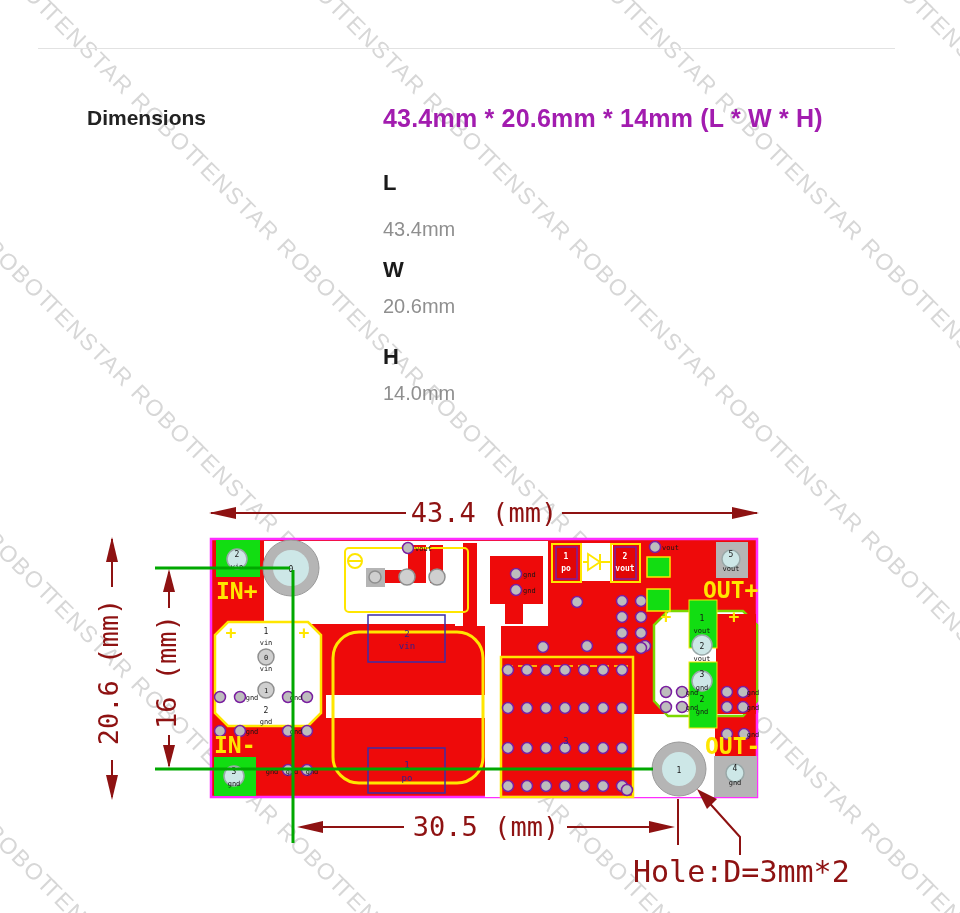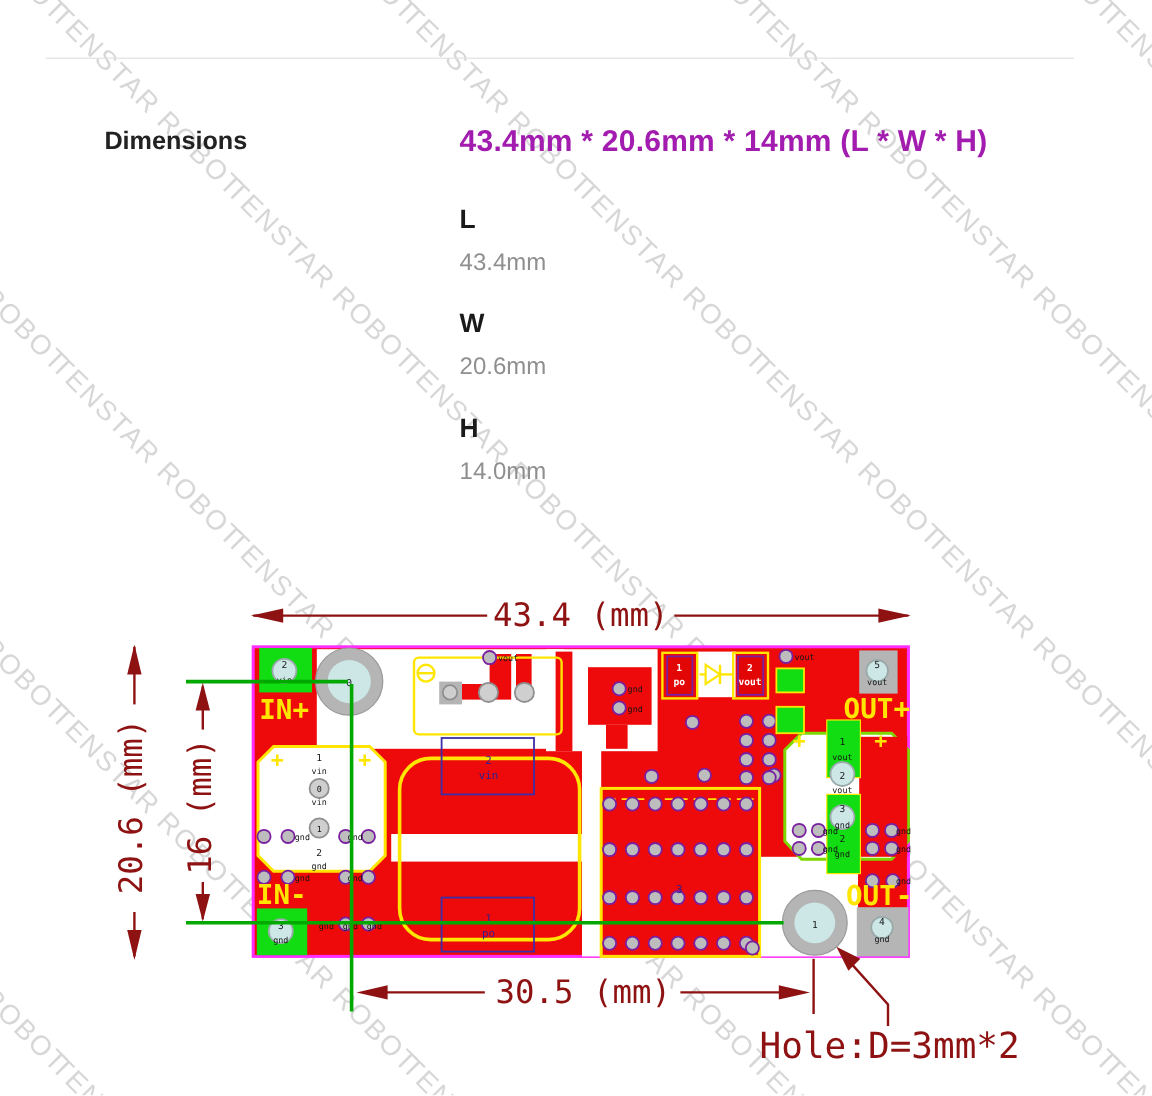--- a/index.html
+++ b/index.html
@@ -9,21 +9,21 @@
   #wm{position:absolute;inset:0;z-index:0;pointer-events:none;}
   .wm-t{position:absolute;font-family:"Liberation Sans",sans-serif;font-size:23px;
         letter-spacing:1.5px;color:#d7d7d7;white-space:nowrap;transform:rotate(45deg);}
   
   #content{position:absolute;inset:0;z-index:1;}
   .divider{position:absolute;left:38px;top:48px;width:857px;height:1px;background:#e2e2e2;}
   .spec-label{position:absolute;left:87px;top:106px;font-size:21px;font-weight:600;color:#222;}
   .spec-value{position:absolute;left:383px;top:104px;font-size:25px;font-weight:700;color:#a21caf;letter-spacing:.2px;}
   .lwh-label{position:absolute;left:383px;font-size:22px;font-weight:700;color:#1a1a1a;}
   .lwh-value{position:absolute;left:383px;font-size:20px;font-weight:400;color:#8f8f8f;}
-  .l1{top:170px}.v1{top:208px}.l2{top:257px}.v2{top:295px}.l3{top:344px}.v3{top:382px}
+  .l1{top:170px}.v1{top:218px}.l2{top:257px}.v2{top:295px}.l3{top:344px}.v3{top:382px}
   svg{position:absolute;left:0;top:0;}
   
   .pad{fill:#bdbdbd;stroke:#7a1fa0;stroke-width:1.5;}
   .padl{fill:#cfcfcf;stroke:#8f8f8f;stroke-width:1.5;}
   .tc{fill:#cde7e7;stroke:#9aa9a9;stroke-width:1.5;}
   .t7{font:7px "DejaVu Sans Mono",monospace;fill:#151515;text-anchor:middle;}
   .t7s{font:7px "DejaVu Sans Mono",monospace;fill:#151515;text-anchor:start;}
   .t8{font:8px "DejaVu Sans Mono",monospace;fill:#151515;text-anchor:middle;}
   .t9n{font:9px "DejaVu Sans Mono",monospace;fill:#2d1f8f;text-anchor:middle;}
   .t9w{font:bold 8px "DejaVu Sans Mono",monospace;fill:#ffffff;text-anchor:middle;}

